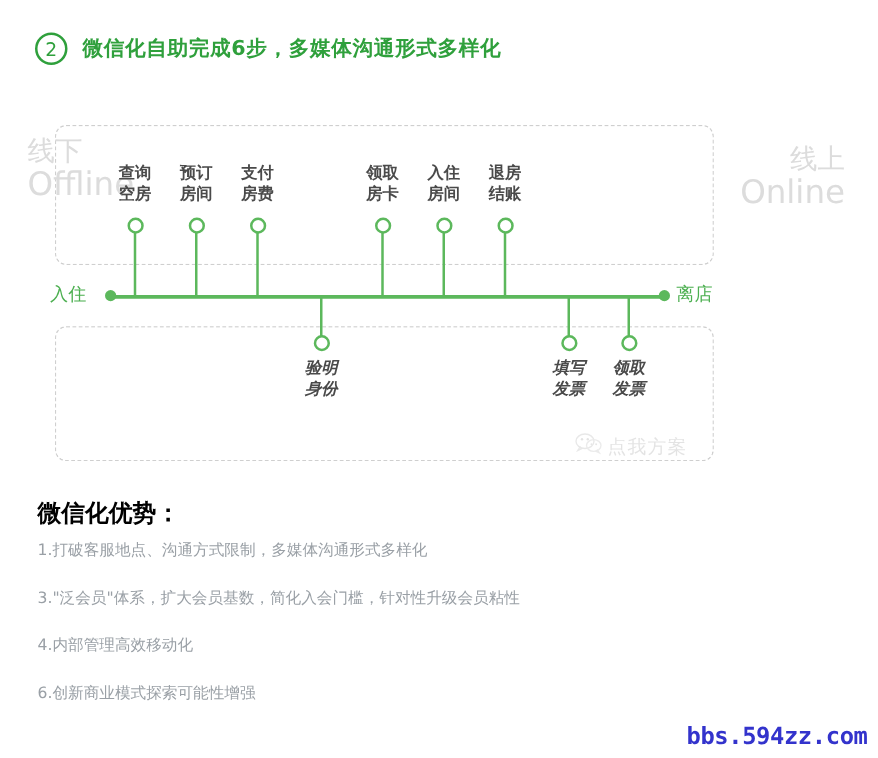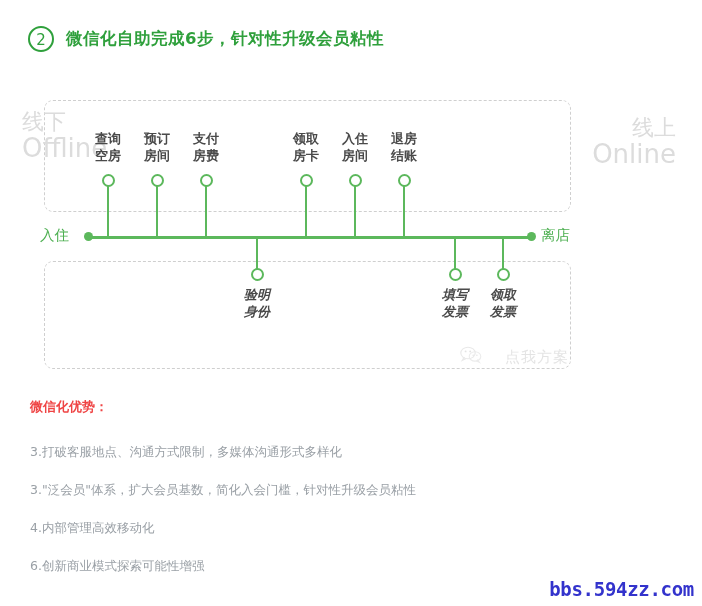--- a/index.html
+++ b/index.html
@@ -98,50 +98,50 @@
   .node-up .node-text{ top:42px; }
 
   
   .node-dn .stem{ top:150px; height:32px; }
   .node-dn .ring{ top:180px; }
   .node-dn .node-text{ top:198px;font-style:italic; }
 
   
   .wechat-mark{
     position:absolute;left:460px;top:258px;
-    display:flex;align-items:center;gap:23px;
+    display:flex;align-items:center;gap:4px;
     opacity:.5;
   }
   .wechat-mark .wx-icon{ display:block; }
   .wechat-mark .wx-text{
     font-size:15px;color:#c9c9c9;letter-spacing:1px;white-space:nowrap;
   }
 
   
   .advantages{ position:absolute;left:30px;top:398px;width:640px; }
   .adv-title{
-    font-size:13px;font-weight:bold;color:#ef4444;margin-bottom:28px;
+    font-size:19px;font-weight:bold;color:#000000;margin-bottom:8px;
   }
   .adv-item{
     font-size:12.5px;color:#9aa0a6;margin-bottom:21px;white-space:nowrap;
   }
 
   
   .site-mark{
     position:absolute;right:8px;bottom:6px;
     font-family:"DejaVu Sans Mono","Liberation Mono",monospace;
     font-size:19px;font-weight:bold;color:#3333cc;letter-spacing:-.3px;
   }
 </style>
 </head>
 <body>
 
 <div class="header">
   <div class="badge">2</div>
-  <div class="header-title">微信化自助完成6步，针对性升级会员粘性</div>
+  <div class="header-title">微信化自助完成6步，多媒体沟通形式多样化</div>
 </div>
 
 <div class="diagram">
 
   <div class="zone zone-online"></div>
   <div class="zone zone-offline"></div>
 
   <div class="zone-label label-online">
     <span class="cn">线上</span>
     <span class="en">Online</span>
@@ -246,20 +246,20 @@
         <circle cx="16.9" cy="9.3" r=".8" fill="#cfcfcf"></circle>
       </svg>
     </span>
     <span class="wx-text">点我方案</span>
   </div>
 </div>
 
 <div class="advantages">
   <div class="adv-title">微信化优势：</div>
   <div id="adv-list">
-      <div class="adv-item">3.打破客服地点、沟通方式限制，多媒体沟通形式多样化</div>
+      <div class="adv-item">1.打破客服地点、沟通方式限制，多媒体沟通形式多样化</div>
       <div class="adv-item">3."泛会员"体系，扩大会员基数，简化入会门槛，针对性升级会员粘性</div>
       <div class="adv-item">4.内部管理高效移动化</div>
       <div class="adv-item">6.创新商业模式探索可能性增强</div>
     </div>
 </div>
 
 <div class="site-mark">bbs.594zz.com</div>
 
 </body></html>

